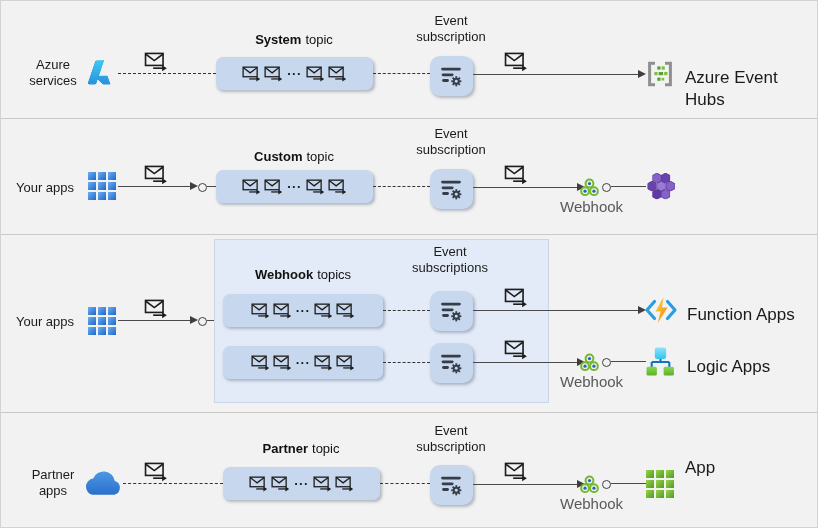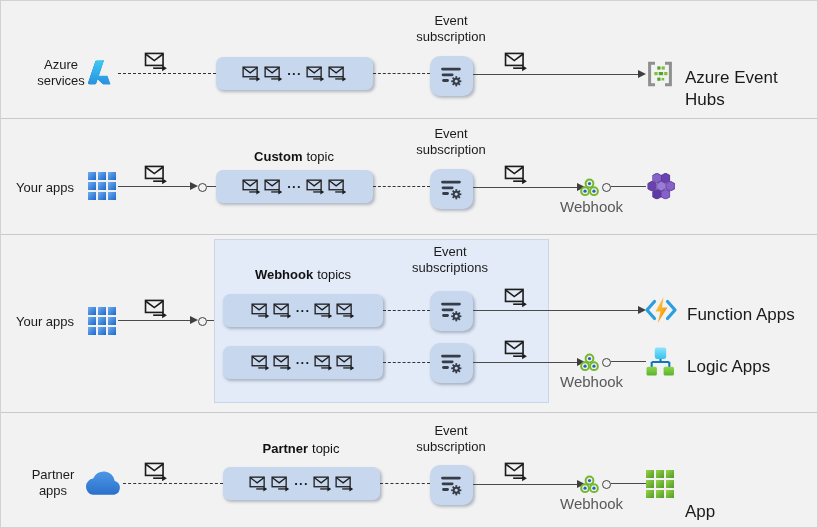--- a/index.html
+++ b/index.html
@@ -181,30 +181,33 @@
     </symbol>
   </defs>
 </svg>
 
 <div id="canvas">
 
   <div class="divider" style="top:117px"></div>
   <div class="divider" style="top:233px"></div>
   <div class="divider" style="top:411px"></div>
 
-  <div class="lbl" style="left:24px;top:56px;width:72px;">Azure
+  <div class="lbl" style="left:16px;top:56px;width:72px;">Azure
 services</div>
   <svg class="icon" style="left:86px;top:58px;width:27px;height:27px">
       <use href="#azure"></use>
     </svg>
   <div class="hd" style="left:117px;top:72px;width:98px"></div>
   <svg class="env" style="left:143px;top:51px">
       <use href="#env"></use>
     </svg>
 
+  <div class="title" style="left:213px;top:31px;width:160px">
+    <b>System</b><span class="rest">topic</span>
+  </div>
   <div class="tbox" style="left:215px;top:56px">
     <svg class="envS">
         <use href="#env"></use>
       </svg>
     <svg class="envS">
         <use href="#env"></use>
       </svg>
     <span class="dots">···</span>
     <svg class="envS">
         <use href="#env"></use>
@@ -422,15 +425,15 @@
     </svg>
   <svg class="icon" style="left:579px;top:474px;width:19px;height:19px">
       <use href="#webhook"></use>
     </svg>
   <div class="whk" style="left:559px;top:494px">Webhook</div>
   <div class="node" style="left:601px;top:479px"></div>
   <div class="hl" style="left:610px;top:482px;width:35px"></div>
   <svg class="icon" style="left:645px;top:469px;width:28px;height:28px">
       <use href="#gridgreen"></use>
     </svg>
-  <div class="dest" style="left:684px;top:500px">App</div>
+  <div class="dest" style="left:684px;top:456px">App</div>
 
 </div>
 
 </body></html>

